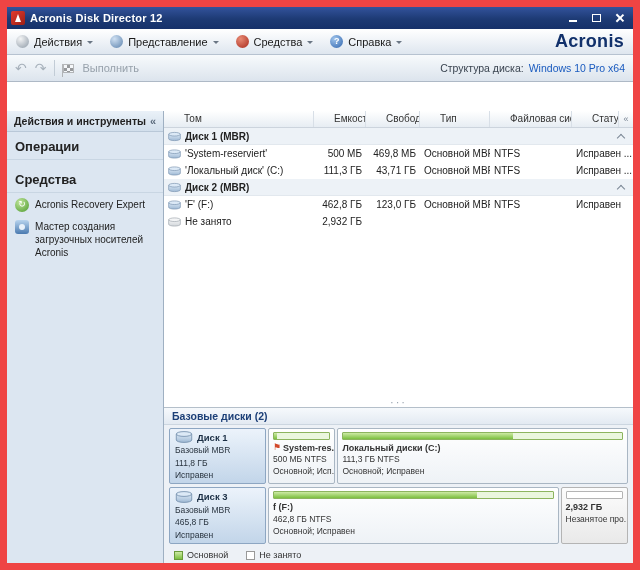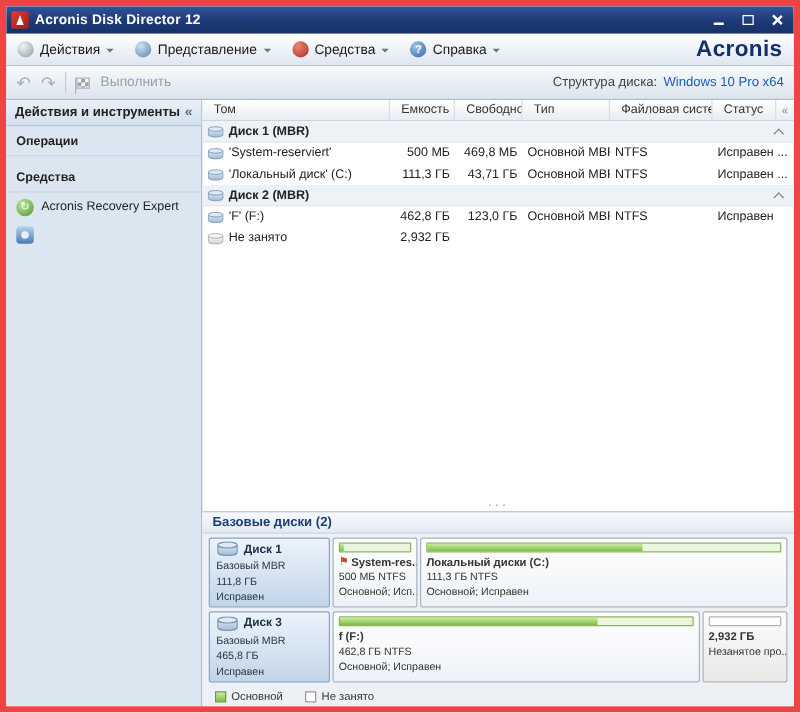--- a/index.html
+++ b/index.html
@@ -1,18 +1,18 @@
 <!DOCTYPE html>
 <html><head>
 <meta charset="utf-8">
 <style>
   html,body{margin:0;padding:0;background:#fff;}
   *{box-sizing:border-box;}
   .window{
-    width:640px;height:570px;border:5px solid #ef4444;display:flex;flex-direction:column;
+    width:640px;height:570px;border:7px solid #ef4444;display:flex;flex-direction:column;
     font-family:"Liberation Sans",sans-serif;background:#fff;overflow:hidden;position:relative;
   }
   
   .titlebar{flex:0 0 22px;background:linear-gradient(180deg,#33539c 0%,#1d3a74 55%,#16316a 100%);
     display:flex;align-items:center;padding:0 4px;gap:5px;}
   .app-icon{width:14px;height:14px;border-radius:2px;background:linear-gradient(135deg,#e23b2e,#9c1f16);
     position:relative;flex:0 0 14px;}
   .app-icon::after{content:"";position:absolute;left:4px;top:3px;border-left:3px solid transparent;
     border-right:3px solid transparent;border-bottom:8px solid #fff;}
   .title{color:#fff;font-size:11px;font-weight:bold;letter-spacing:.2px;}
@@ -44,39 +44,39 @@
   .race-flag{width:11px;height:9px;position:relative;opacity:.55;
     background-image:linear-gradient(45deg,#555 25%,transparent 25%,transparent 75%,#555 75%),
       linear-gradient(45deg,#555 25%,#fff 25%,#fff 75%,#555 75%);
     background-size:6px 6px;background-position:0 0,3px 3px;border:1px solid #888;}
   .race-flag::after{content:"";position:absolute;left:-2px;top:-1px;width:1px;height:13px;background:#888;}
   .exec-label{color:#97a1ab;}
   .ds-wrap{margin-left:auto;display:flex;gap:5px;align-items:flex-end;font-size:10.5px;}
   .ds-label{color:#3a4450;}
   .ds-value{color:#1a5bbf;}
   
-  .main{flex:1;display:flex;min-height:0;}
+  .main{flex:1;display:flex;min-height:0;margin-top:29px;}
   .sidebar{flex:0 0 157px;background:#dce6f1;border-right:1px solid #9fb0c2;font-size:10px;color:#222;
     display:flex;flex-direction:column;}
   .sb-header{flex:0 0 21px;display:flex;align-items:center;padding:0 7px;font-weight:bold;font-size:10.5px;
     color:#222;background:linear-gradient(#eaf1f8,#d2dfec);border-bottom:1px solid #b9c8d8;}
   .sb-collapse{margin-left:auto;color:#5a6a7c;font-size:11px;}
-  .sb-section{font-weight:bold;font-size:10px;padding:7px 8px 5px;color:#222;border-bottom:1px solid #c9d6e3;}
+  .sb-section{font-weight:bold;font-size:13px;padding:7px 8px 5px;color:#222;border-bottom:1px solid #c9d6e3;}
   .sb-section.second{margin-top:5px;}
   .sb-item{display:flex;gap:6px;padding:5px 8px 3px;align-items:flex-start;line-height:1.3;cursor:default;}
   .sb-ico{flex:0 0 14px;height:14px;border-radius:50%;display:flex;align-items:center;justify-content:center;
     font-size:9px;color:#fff;}
   .sb-ico.recovery{background:radial-gradient(circle at 35% 30%,#bfe49a,#4c9a2c);}
   .sb-ico.media{border-radius:3px;background:linear-gradient(#b8d4ee,#4a7ab0);position:relative;}
   .sb-ico.media::after{content:"";position:absolute;left:4px;top:4px;width:6px;height:6px;border-radius:50%;background:#e8f1fa;}
   
   .content{flex:1;display:flex;flex-direction:column;background:#fff;min-width:0;}
   .vt-header{display:flex;flex:0 0 17px;background:linear-gradient(#ffffff,#e7edf3);
     border-bottom:1px solid #ccd4dd;font-size:10px;color:#333;align-items:stretch;}
-  .vh{padding:2px 9px;border-right:1px solid #d8dfe7;white-space:nowrap;overflow:hidden;}
+  .vh{padding:2px 20px;border-right:1px solid #d8dfe7;white-space:nowrap;overflow:hidden;}
   .w-vol{width:150px;}
   .w-cap{width:52px;}
   .w-free{width:54px;}
   .w-type{width:70px;}
   .w-fs{width:82px;}
   .w-status{flex:1;}
   .col-opts{width:14px;display:flex;align-items:center;justify-content:center;color:#7a8694;font-size:9px;}
   .t-row{display:flex;height:17px;align-items:center;font-size:10px;color:#222;}
   .t-row.group{background:#edf2f7;font-weight:bold;border-bottom:1px solid #e2e8ee;}
   .c{padding:0 4px;white-space:nowrap;overflow:hidden;}
@@ -188,20 +188,21 @@
         <span class="sb-collapse">«</span>
       </div>
       <div class="sb-section">Операции</div>
       <div class="sb-section second">Средства</div>
       <div class="sb-item">
         <span class="sb-ico recovery">↻</span>
         <span>Acronis Recovery Expert</span>
       </div>
       <div class="sb-item">
         <span class="sb-ico media"></span>
+        <span>Мастер создания загрузочных носителей Acronis</span>
       </div>
     </div>
 
     <div class="content">
       <div class="vt-header">
         <span class="vh w-vol">Том</span>
         <span class="vh w-cap">Емкость</span>
         <span class="vh w-free">Свободно</span>
         <span class="vh w-type">Тип</span>
         <span class="vh w-fs">Файловая система</span>

